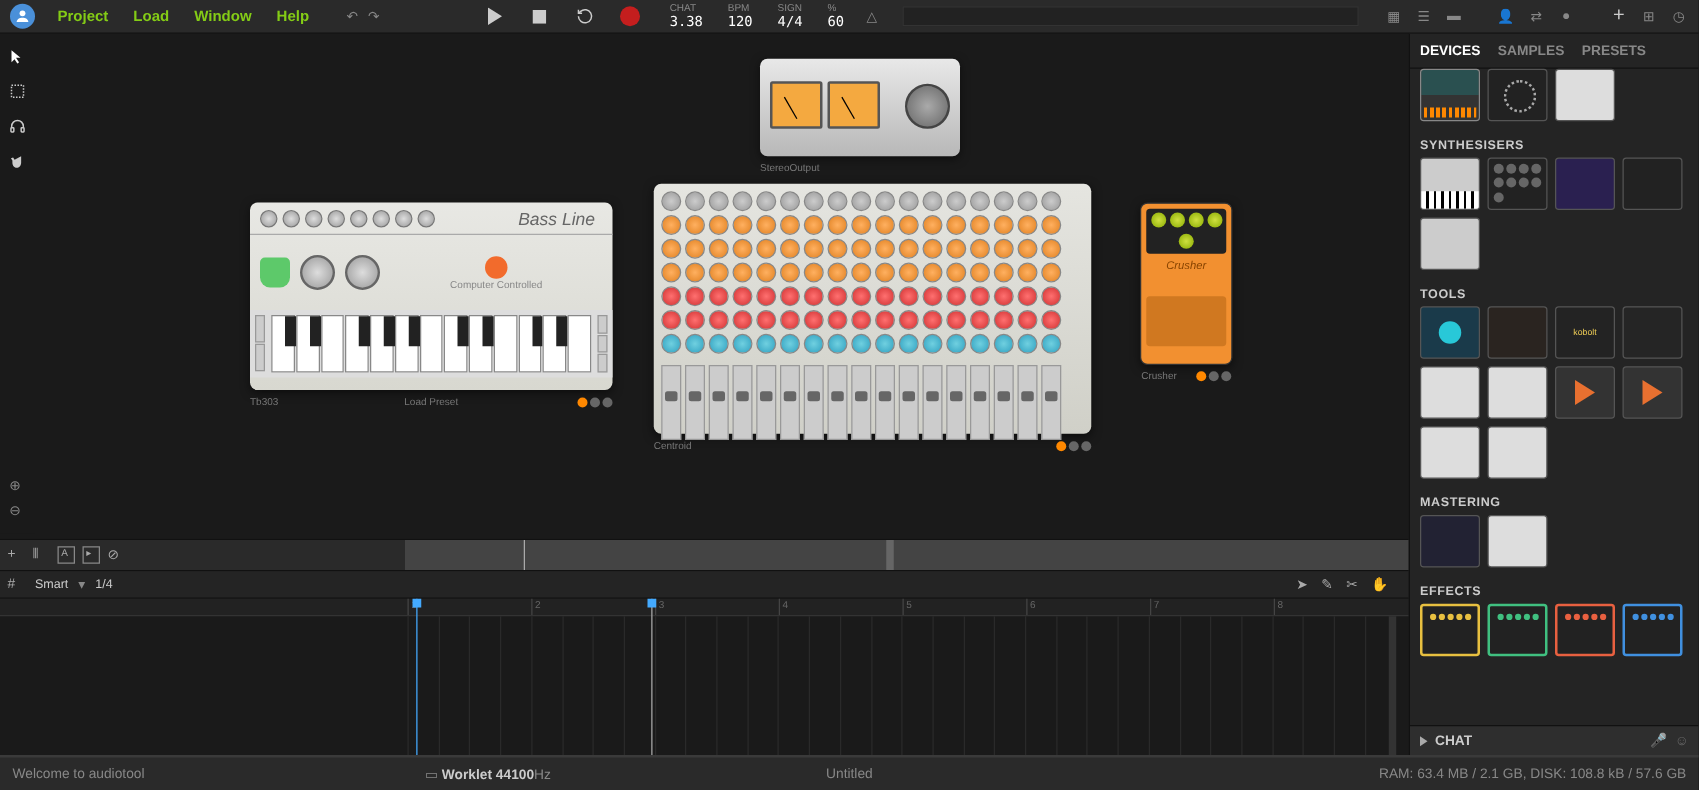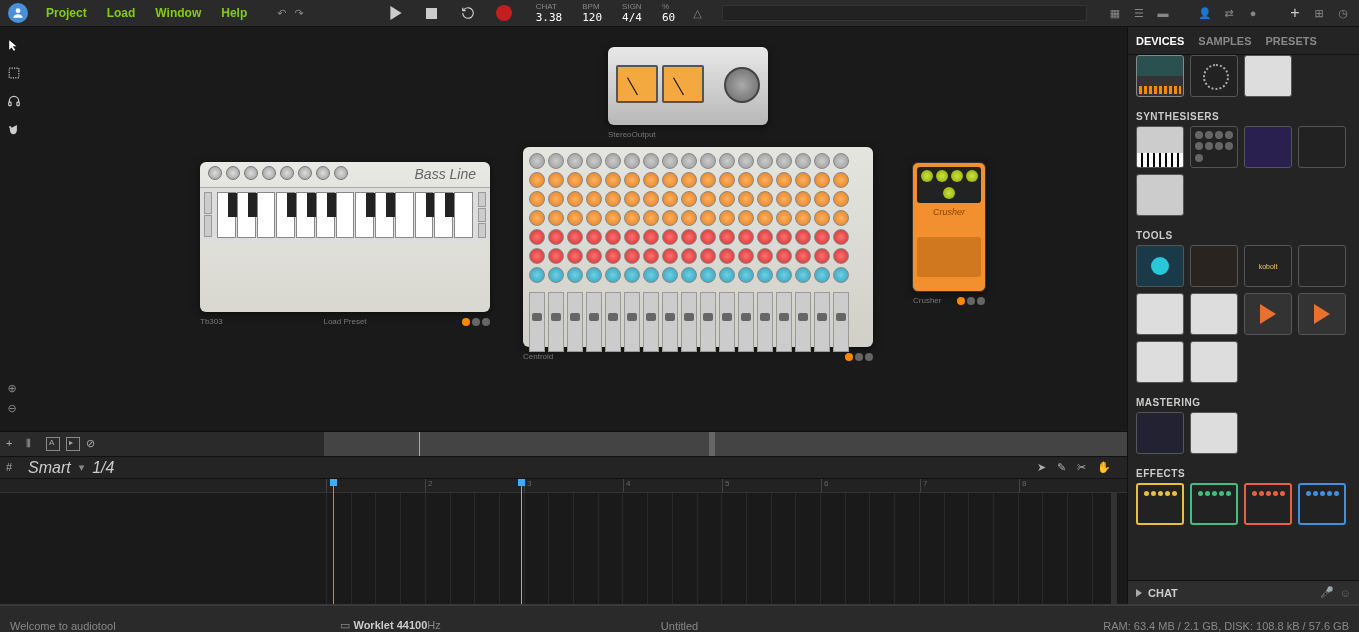--- a/index.html
+++ b/index.html
@@ -33,21 +33,21 @@
 .stereo-output { left: 580px; top: 20px; width: 160px; height: 78px; background: linear-gradient(#e8e8e8,#b8b8b8); border-radius:6px; }
 .stereo-output .meters { display:flex; gap:4px; padding:18px 8px; }
 .vu-meter { width:42px; height:38px; background:#f4a940; border:2px solid #555; border-radius:2px; position:relative;}
 .vu-meter::after{content:'';position:absolute;bottom:6px;left:50%;width:1px;height:20px;background:#000;transform-origin:bottom;transform:rotate(-30deg);}
 .big-knob { width:36px; height:36px; border-radius:50%; background:radial-gradient(#aaa,#666); position:absolute; right:8px; top:20px; border:2px solid #444;}
 .dev-label { position:absolute; bottom:-14px; left:0; font-size:8px; color:#777;}
 .dev-footer { position:absolute; bottom:-14px; right:0; font-size:8px; color:#777; display:flex; gap:2px;}
 .dev-footer span{width:8px;height:8px;border-radius:50%;}
 
 .bassline { left: 172px; top: 135px; width: 290px; height: 150px; background: linear-gradient(#e8e8e4,#d8d8d0); border-radius:6px; }
-.bassline-top { height:26px; display:flex; padding:4px 8px; gap:4px; border-bottom:1px solid #aaa;}
+.bassline-top { height:26px; display:flex; align-items:center; padding:4px 8px; gap:4px; border-bottom:1px solid #aaa;}
 .small-knob{width:14px;height:14px;border-radius:50%;background:radial-gradient(#ddd,#999);border:1px solid #777;}
 .bassline-title{font-size:14px;color:#666;font-style:italic;margin-left:auto;margin-right:6px;}
 .bassline-mid { height:60px; display:flex; align-items:center; padding:0 8px; gap:8px;}
 .heart-logo{width:24px;height:24px;background:#5dc96a;border-radius:4px 4px 8px 8px;position:relative;}
 .med-knob{width:28px;height:28px;border-radius:50%;background:radial-gradient(#ddd,#999);border:2px solid #666;}
 .bl-text{font-size:8px;color:#888;}
 .bl-badge{width:18px;height:18px;border-radius:50%;background:#f26b2c;}
 .bassline-keys{height:54px;background:#ddd;display:flex;padding:4px;gap:1px;}
 .bl-btn{width:8px;height:22px;background:#ccc;border:1px solid #999;}
 .bl-key{flex:1;background:#fff;border:1px solid #888;position:relative;}
@@ -72,35 +72,35 @@
 .crusher-foot{height:40px;background:#d07820;margin:4px;border-radius:3px;margin-top:20px;}
 
 
 .mid-toolbar { position:absolute; left:0; right:232px; top:431px; height:26px; background:#2a2a2a; border-top:1px solid #111; border-bottom:1px solid #111; display:flex; align-items:center; padding:0 6px; gap:6px;}
 .mid-icon{width:14px;height:14px;color:#aaa;cursor:pointer;}
 .track-marker{position:absolute;left:324px;top:0;right:0;height:100%;background:#444;}
 .track-marker::before{content:'';position:absolute;left:95px;top:0;width:1px;height:100%;background:#aaa;}
 .track-marker-end{position:absolute;left:385px;width:6px;height:100%;background:#666;}
 
 .mode-bar { position:absolute; left:0; right:232px; top:457px; height:22px; background:#242424; display:flex; align-items:center; padding:0 6px; gap:8px; border-bottom:1px solid #111;}
-.mode-text{font-size:16px;color:#ccc;font-style:italic;}
+.mode-text{font-size:10px;color:#ccc;}
 .mode-icons{margin-left:auto;display:flex;gap:6px;margin-right:10px;}
 
 
 .timeline-area { position:absolute; left:0; right:232px; top:479px; bottom:28px; background:#1a1a1a;}
 .ruler{height:14px;background:#222;position:relative;border-bottom:1px solid #333;}
 .ruler-mark{position:absolute;top:0;font-size:8px;color:#666;border-left:1px solid #444;padding-left:2px;height:100%;}
 .playhead{position:absolute;top:0;bottom:0;width:1px;background:#4af;}
 .playhead::before{content:'';position:absolute;top:0;left:-3px;width:7px;height:7px;background:#4af;}
 .tracks{position:absolute;top:14px;left:326px;right:10px;bottom:0;}
 .track-line{position:absolute;top:0;bottom:0;width:1px;background:#2a2a2a;}
 .end-marker{position:absolute;right:10px;top:14px;bottom:0;width:6px;background:#333;}
 
 
-.status-bar { position:absolute; left:0; right:0; bottom:0; height:28px; background:#2a2a2a; border-top:2px solid #3a3a3a; display:flex; align-items:flex-end; padding:0 10px; font-size:11px; color:#888;}
+.status-bar { position:absolute; left:0; right:0; bottom:0; height:28px; background:#2a2a2a; border-top:2px solid #3a3a3a; display:flex; align-items:center; padding:0 10px; font-size:11px; color:#888;}
 .status-center{position:absolute;left:340px;}
 .status-title{position:absolute;left:50%;transform:translateX(-50%);}
 .status-right{margin-left:auto;}
 
 
 .right-panel { position:absolute; right:0; top:27px; bottom:28px; width:232px; background:#242424; border-left:1px solid #111; overflow-y:auto;}
 .panel-tabs{height:28px;display:flex;align-items:center;padding:0 8px;gap:14px;border-bottom:1px solid #111;}
 .panel-tab{font-size:11px;font-weight:bold;color:#888;cursor:pointer;}
 .panel-tab.active{color:#fff;}
 .section-title{font-size:10px;font-weight:bold;color:#ccc;padding:8px 8px 4px;letter-spacing:0.5px;}
@@ -263,20 +263,29 @@
       <div class="small-knob"></div>
       <div class="small-knob"></div>
       <div class="small-knob"></div>
       <div class="small-knob"></div>
       <div class="small-knob"></div>
       <div class="small-knob"></div>
       <div class="small-knob"></div>
       <div class="small-knob"></div>
       <span class="bassline-title">Bass Line</span>
     </div>
+    <div class="bassline-mid">
+      <div class="heart-logo"></div>
+      <div class="med-knob"></div>
+      <div class="med-knob"></div>
+      <div style="flex:1;text-align:center">
+        <div class="bl-badge" style="margin:0 auto"></div>
+        <div class="bl-text">Computer Controlled</div>
+      </div>
+    </div>
     <div class="bassline-keys">
       <div style="display:flex;flex-direction:column;gap:1px;margin-right:4px;">
         <div class="bl-btn"></div>
           <div class="bl-btn"></div>
       </div>
       <div class="bl-key blk"></div>
         <div class="bl-key blk"></div>
         <div class="bl-key"></div>
       <div class="bl-key blk"></div>
         <div class="bl-key blk"></div>

